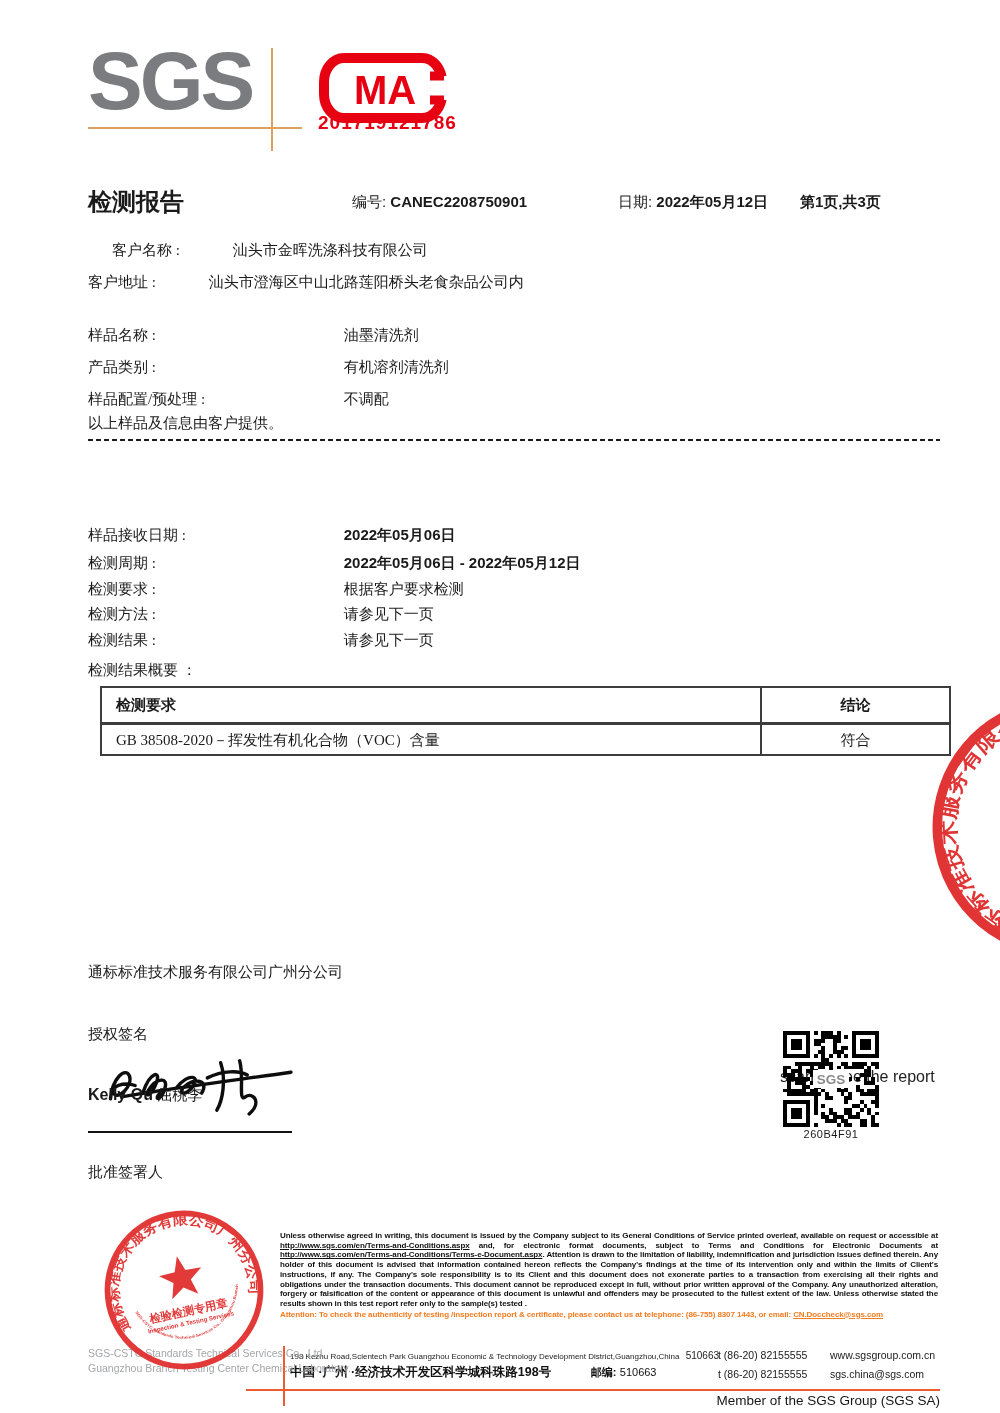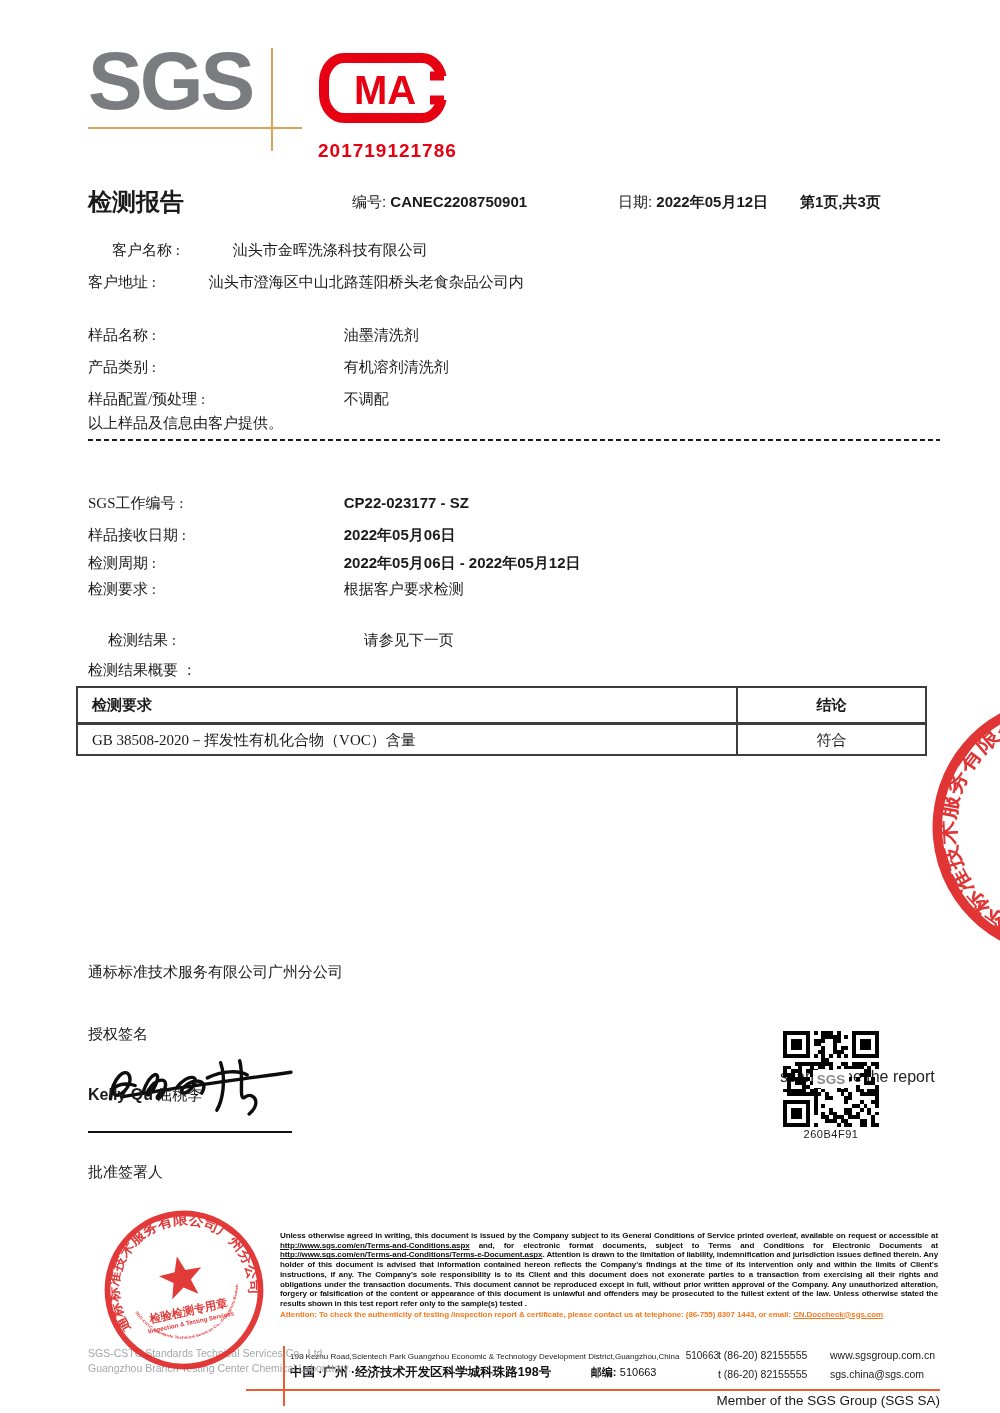--- a/index.html
+++ b/index.html
@@ -6,41 +6,41 @@
   .page{position:relative;width:1000px;height:1413px;background:#fff;overflow:hidden;
         font-family:"Liberation Sans",sans-serif;color:#1a1a1a;}
   .abs{position:absolute;}
 
   
   .sgs-logo{left:88px;top:40px;font-weight:bold;font-size:82px;letter-spacing:-3px;
             color:#7b7c7f;line-height:1;font-family:"Liberation Sans",sans-serif;}
   .sgs-hline{left:88px;top:127px;width:214px;height:2px;background:#dda15e;}
   .sgs-vline{left:271px;top:48px;width:2px;height:103px;background:#dda15e;}
   .cma-box{left:318px;top:52px;width:130px;height:74px;}
-  .cma-num{left:318px;top:140px;color:#e60012;font-weight:bold;font-size:19px;letter-spacing:1px;}
+  .cma-num{left:318px;top:112px;color:#e60012;font-weight:bold;font-size:19px;letter-spacing:1px;}
 
   
   .title{left:88px;top:186px;font-size:24px;font-weight:bold;font-family:"Liberation Sans",sans-serif;}
   .hdr-no{left:352px;top:193px;font-size:15px;}
   .hdr-date{left:618px;top:193px;font-size:15px;}
   .hdr-pages{left:800px;top:193px;font-size:15px;font-weight:600;}
   .bnum{font-weight:bold;}
 
   
   .row{position:absolute;left:88px;font-size:15px;font-family:"Liberation Serif",serif;white-space:nowrap;}
   .row .lbl{display:inline-block;}
   .w-client .lbl{width:117px;}
   .w-wide .lbl{width:252px;}
   .v-bold{font-weight:bold;font-family:"Liberation Sans",sans-serif;}
 
   .dashline{left:88px;top:439px;width:852px;height:2px;
             background:repeating-linear-gradient(90deg,#1c1c1c 0 5px,transparent 5px 8px);}
 
   
-  .rtable{left:76px;top:686px;width:851px;height:70px;border:2px solid #3d3d3d;box-sizing:border-box;
+  .rtable{left:100px;top:686px;width:851px;height:70px;border:2px solid #3d3d3d;box-sizing:border-box;
           font-family:"Liberation Serif",serif;}
   .rtable .thead{display:flex;height:34px;border-bottom:3px solid #3d3d3d;font-weight:bold;
                  font-family:"Liberation Sans",sans-serif;}
   .rtable .trow{display:flex;height:31px;}
   .rtable .c1{width:660px;display:flex;align-items:center;padding-left:14px;box-sizing:border-box;
               border-right:2px solid #3d3d3d;font-size:15px;}
   .rtable .c2{flex:1;display:flex;align-items:center;justify-content:center;font-size:15px;}
 
   
   .stamp-right{left:925px;top:690px;width:274px;height:274px;transform:rotate(-50deg);opacity:.95;z-index:6;}
@@ -129,37 +129,37 @@
     <span>不调配</span>
   </div>
   <div class="row w-wide" style="top:358px;">
     <span class="lbl">产品类别 :</span>
     <span>有机溶剂清洗剂</span>
   </div>
   <div class="row" style="top:414px;">以上样品及信息由客户提供。</div>
 
   <div class="abs dashline"></div>
 
-  <div class="row w-wide" style="top:494px;">
-    <span class="lbl">SGS工作编号 :</span>
-    <span class="v-bold">CP22-023177 - SZ</span>
-  </div>
   <div class="row w-wide" style="top:526px;">
     <span class="lbl">样品接收日期 :</span>
     <span class="v-bold">2022年05月06日</span>
   </div>
   <div class="row w-wide" style="top:554px;">
     <span class="lbl">检测周期 :</span>
     <span class="v-bold">2022年05月06日 - 2022年05月12日</span>
   </div>
   <div class="row w-wide" style="top:580px;">
     <span class="lbl">检测要求 :</span>
     <span>根据客户要求检测</span>
   </div>
-  <div class="row w-wide" style="top:631px;margin-left:20px;">
+  <div class="row w-wide" style="top:605px;">
+    <span class="lbl">检测方法 :</span>
+    <span>请参见下一页</span>
+  </div>
+  <div class="row w-wide" style="top:631px;">
     <span class="lbl">检测结果 :</span>
     <span>请参见下一页</span>
   </div>
   <div class="row" style="top:661px;">检测结果概要 ：</div>
 
   <div class="abs rtable">
     <div class="thead">
       <div class="c1">检测要求</div>
       <div class="c2">结论</div>
     </div>

